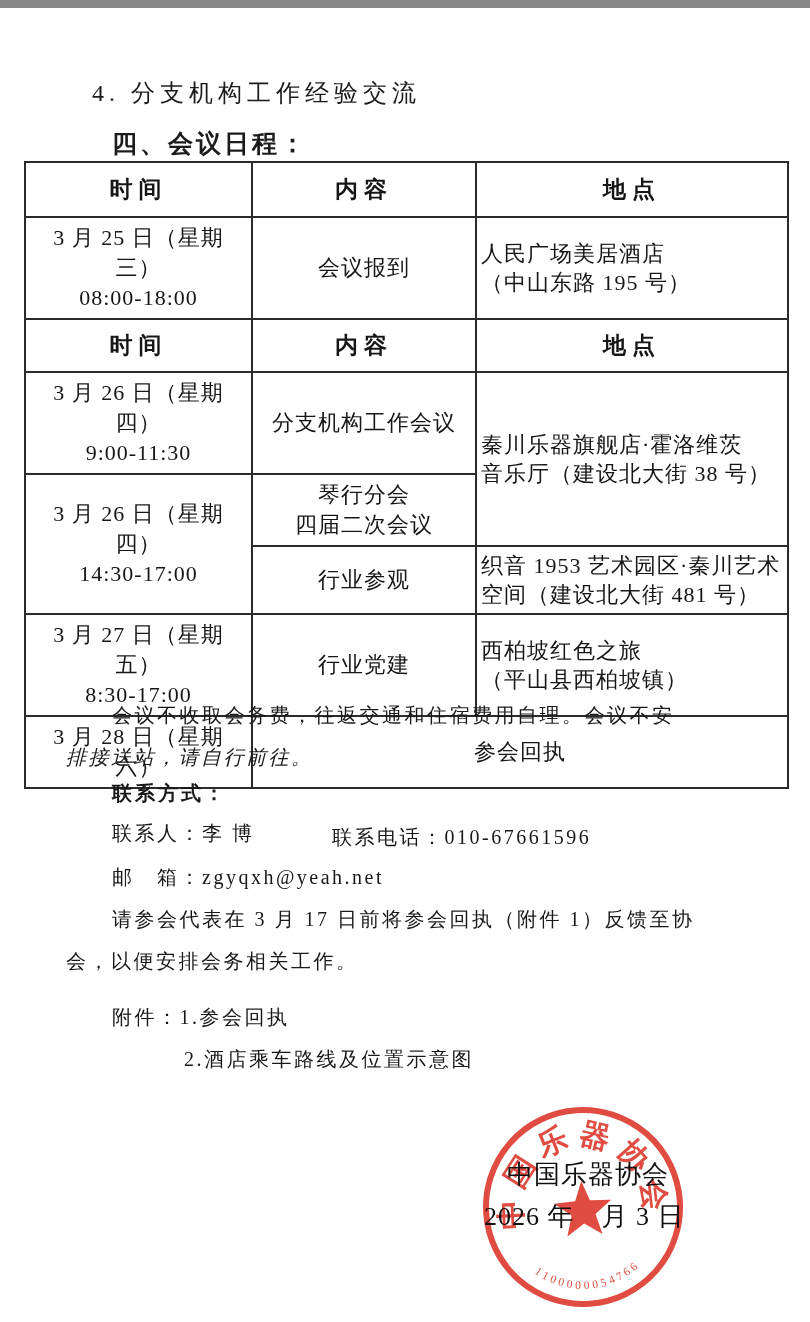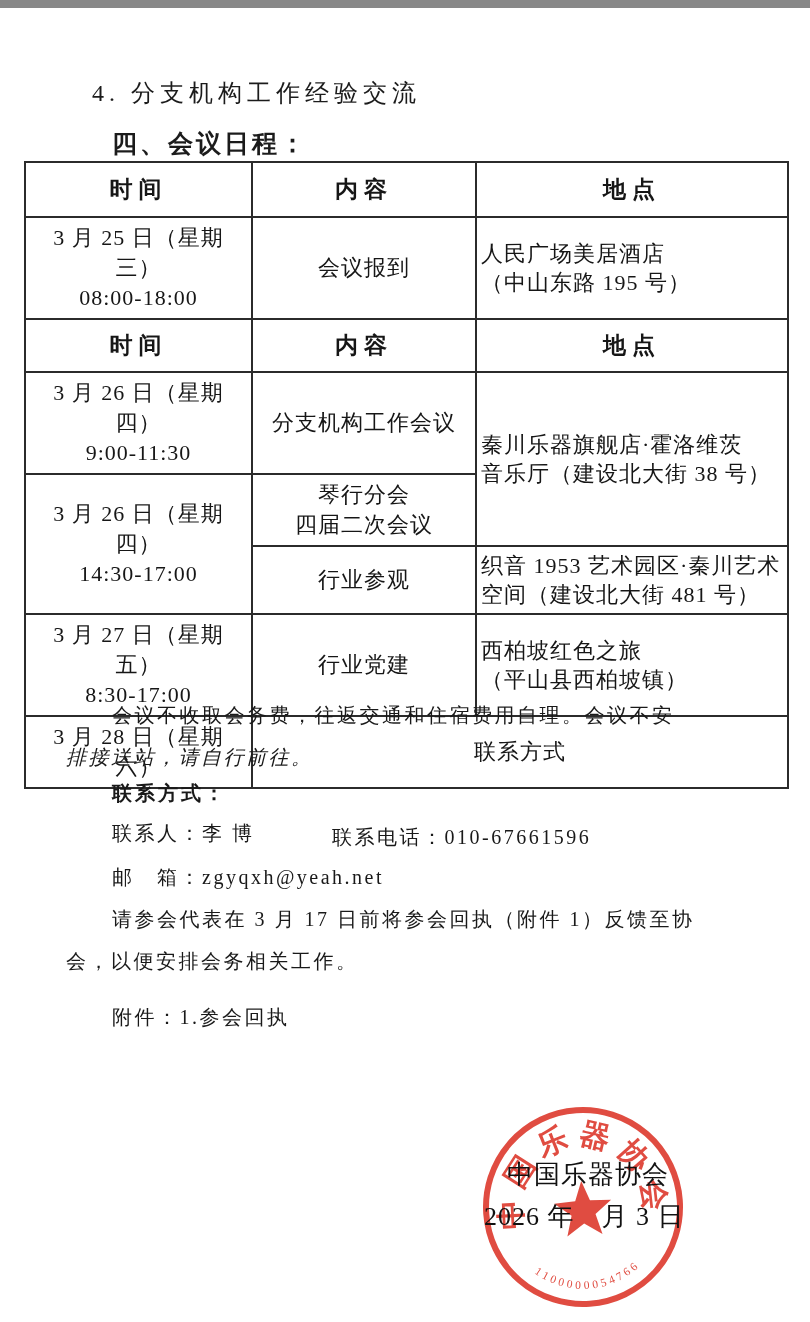--- a/index.html
+++ b/index.html
@@ -101,34 +101,35 @@
         <div>8:30-17:00</div>
       </td>
       <td>行业党建</td>
       <td class="loc">
         <div>西柏坡红色之旅</div>
         <div>（平山县西柏坡镇）</div>
       </td>
     </tr>
     <tr class="r8">
       <td>3 月 28 日（星期六）</td>
-      <td colspan="2">联系方式</td>
+      <td colspan="2">参会回执</td>
     </tr>
   </tbody>
     </table>
 
   <div class="ln" style="left:112px;top:694px;">会议不收取会务费，往返交通和住宿费用自理。会议不安</div>
   <div class="ln" style="left:66px;top:736px;font-style:italic;">排接送站，请自行前往。</div>
   <div class="ln bold" style="left:112px;top:772px;">联系方式：</div>
   <div class="ln" style="left:112px;top:812px;text-align:center;">联系人：李 博</div>
   <div class="ln" style="left:332px;top:816px;">联系电话：010-67661596</div>
   <div class="ln" style="left:112px;top:856px;">邮　箱：zgyqxh@yeah.net</div>
   <div class="ln" style="left:112px;top:898px;">请参会代表在 3 月 17 日前将参会回执（附件 1）反馈至协</div>
   <div class="ln" style="left:66px;top:940px;">会，以便安排会务相关工作。</div>
   <div class="ln" style="left:112px;top:996px;">附件：1.参会回执</div>
+  <div class="ln" style="left:184px;top:1038px;">2.酒店乘车路线及位置示意图</div>
 
   <svg class="seal" width="212" height="212" viewBox="0 0 212 212">
     <defs>
       <path id="ringPath" d="M 47.7 129.2 A 62 62 0 1 1 164.3 129.2"></path>
       <path id="numPath" d="M 35 149 A 82 82 0 0 0 177 149"></path>
     </defs>
     <g transform="rotate(-4 106 108)" opacity="0.88">
       <circle cx="106" cy="108" r="97" fill="none" stroke="#dc3427" stroke-width="6"></circle>
       <text font-size="30" font-weight="bold" fill="#dc3427" letter-spacing="8">
         <textPath href="#ringPath" startOffset="4">中国乐器协会</textPath>

